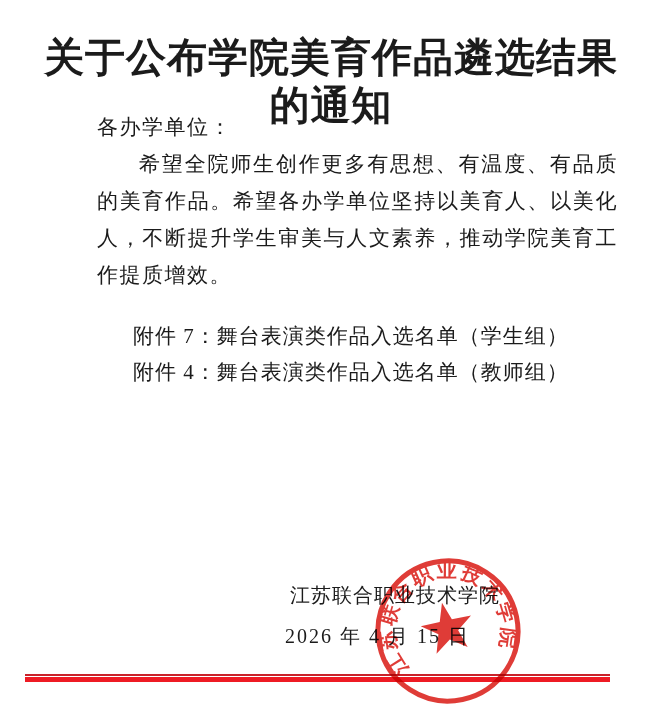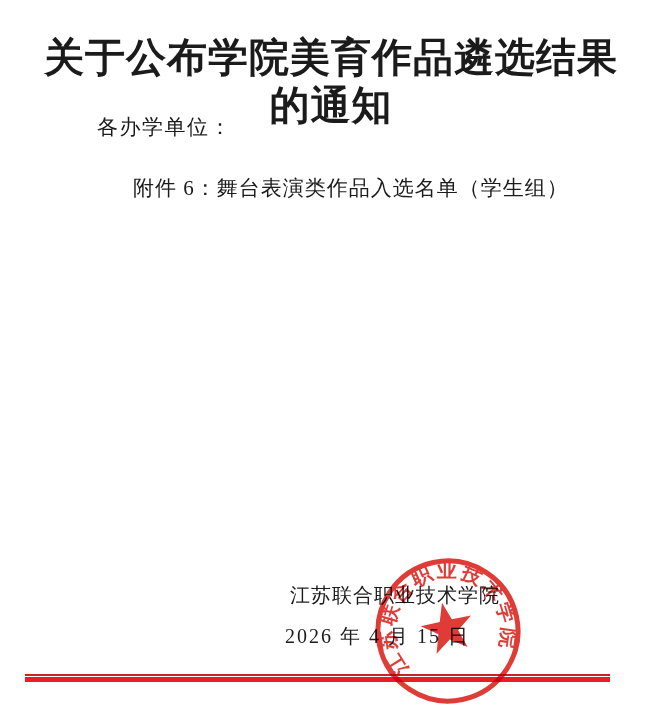--- a/index.html
+++ b/index.html
@@ -66,23 +66,25 @@
 </style>
 </head>
 <body>
 
 <div class="page">
 
   <h1 class="title">关于公布学院美育作品遴选结果的通知</h1>
 
   <div class="body-text">
     <p class="salutation">各办学单位：</p>
+    <p class="para">希望全院师生创作更多有思想、有温度、有品质的美育作品。希望各办学单位坚持以美育人、以美化人，不断提升学生审美与人文素养，推动学院美育工作提质增效。</p>
 
     <div class="attachments">
-      <p>附件 6：舞台表演类作品入选名单（学生组）</p>
+      <p>附件 7：舞台表演类作品入选名单（学生组）</p>
+      <p>附件 4：舞台表演类作品入选名单（教师组）</p>
     </div>
   </div>
 
   <div class="signature-block">
     <p class="signature-name">江苏联合职业技术学院</p>
     <p class="signature-date">2026 年 4 月 15 日</p>
   </div>
 
   <div class="red-divider">
     <div class="thin-line"></div>

